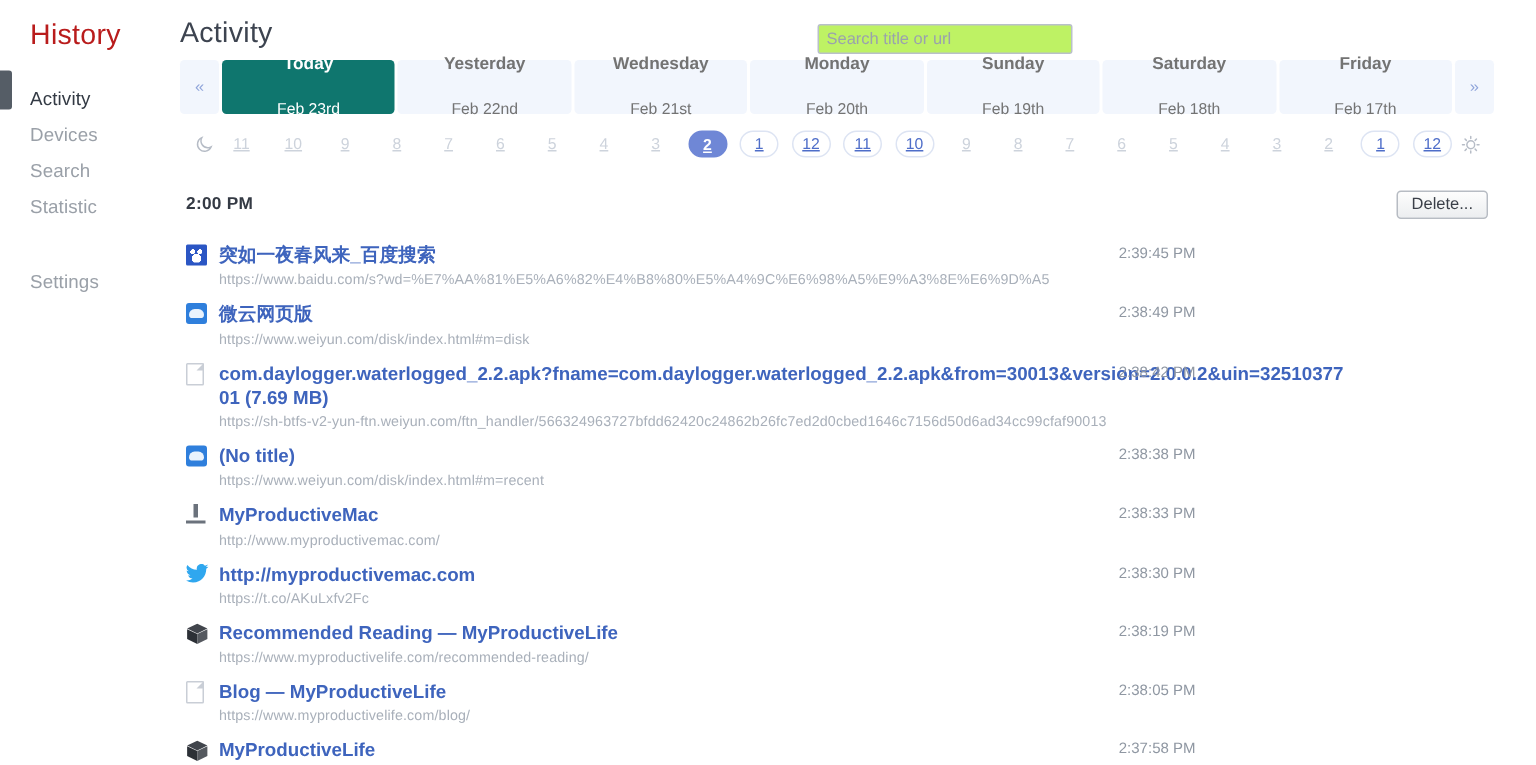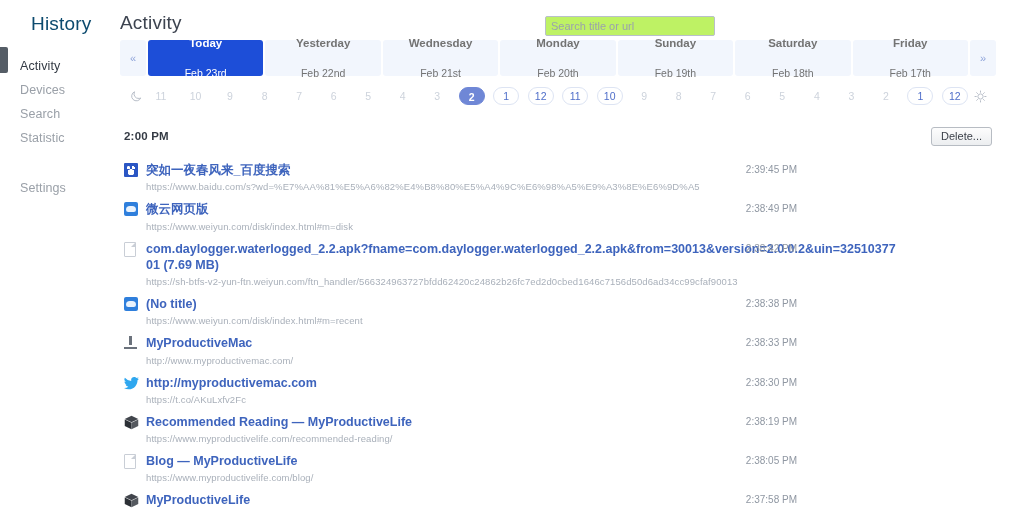--- a/index.html
+++ b/index.html
@@ -13,22 +13,22 @@
     -webkit-font-smoothing: antialiased;
   }
   #app { position: relative; width: 1024px; height: 510px; display: flex; background:#fff; }
 
   
   .sidebar {
     width: 116px; height: 510px; flex: 0 0 116px;
     background: #ffffff; position: relative;
   }
   .sidebar-title {
-    font-size: 19px; color: #0c4a6e; font-weight: 400;
-    padding: 13px 0 0 31px; letter-spacing: .2px;
+    font-size: 19px; color: #b91c1c; font-weight: 400;
+    padding: 13px 0 0 20px; letter-spacing: .2px;
   }
   .sidebar-nav { margin-top: 19px; }
   .sidebar-item {
     padding: 5px 0 5px 20px;
     font-size: 12.5px; color: #9aa0a8; cursor: pointer;
     letter-spacing: .1px;
   }
   .sidebar-item.active { color: #333a44; }
   .sidebar-item.spaced { margin-top: 26px; }
   .edge-handle {
@@ -62,37 +62,37 @@
   .daytab {
     background: #f2f6fd; border-radius: 3px;
     display: flex; flex-direction: column;
     align-items: center; justify-content: center;
     cursor: pointer; color: #737373;
     line-height: 1.15;
   }
   .daytab .dname { font-size: 11.5px; font-weight: 700; }
   .daytab .ddate { font-size: 10.5px; font-weight: 400; margin-top: 16px; }
   .daytab.wide { flex: 1 1 0; }
-  .daytab.active { background: #1d4ed8; color: #ffffff; align-items: center; }
+  .daytab.active { background: #0f766e; color: #ffffff; align-items: center; }
   .daytab.arrow {
     flex: 0 0 26px; font-size: 11px; color: #8fa4da;
     background: #f2f6fd; justify-content: center;
   }
 
   
   .hourrail {
     display: flex; align-items: center; margin-top: 9px; height: 22px;
     padding: 0 4px;
   }
   .hr-icon { flex: 0 0 24px; display:flex; align-items:center; justify-content:center; color:#b6bcc6; }
   .hr-spacer { flex: 1 1 auto; }
   .hour {
     flex: 0 0 26px; height: 18px; line-height: 18px;
     text-align: center; font-size: 10.5px;
-    color: #cdd3dc; border-radius: 9px; cursor: pointer;
+    color: #cdd3dc; border-radius: 9px; cursor: pointer; text-decoration: underline;
   }
   .hour.has { color: #4f6ec9; border: 1px solid #dde4f3; line-height: 16px; }
   .hour.sel { background: #6f87d6; color:#fff; border:1px solid #6f87d6; font-weight:600; }
 
   
   .sec-head {
     margin-top: 18px; display: flex; align-items: center;
     justify-content: space-between; height: 22px; padding: 0 4px;
   }
   .sec-time { font-size: 11.5px; font-weight: 700; color: #2f3views; color:#343a44; letter-spacing:.2px; }

